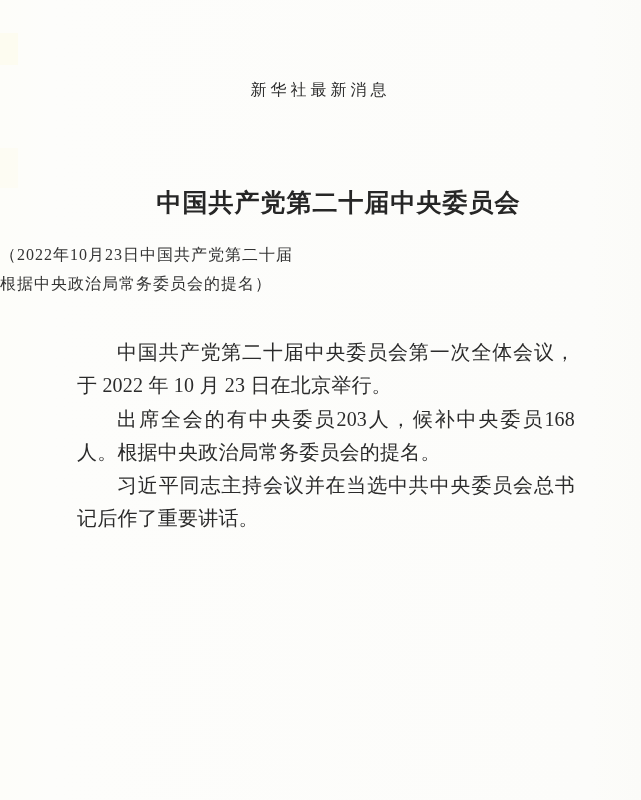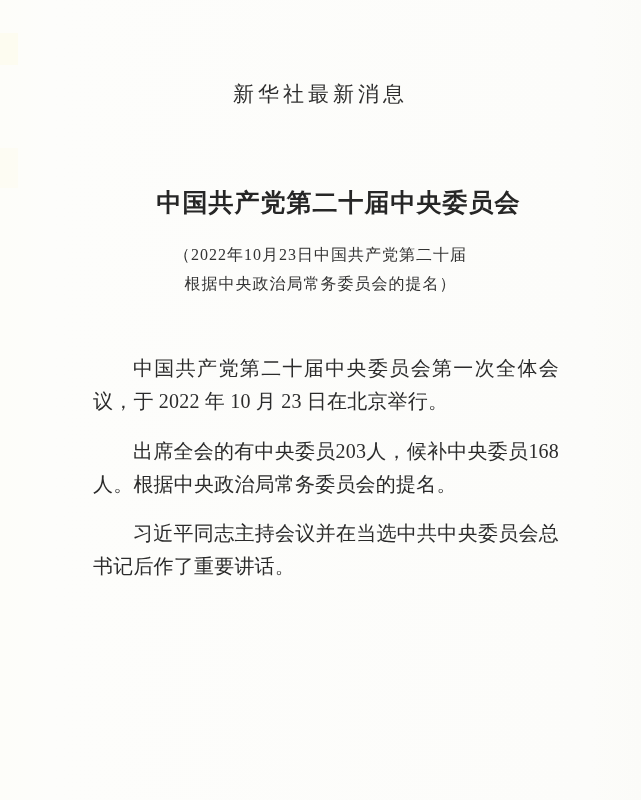--- a/index.html
+++ b/index.html
@@ -34,21 +34,21 @@
     top: 148px;
     height: 40px;
     opacity: 0.5;
   }
   .source-label {
     position: absolute;
     top: 80px;
     left: 0;
     width: 100%;
     text-align: center;
-    font-size: 21px;
+    font-size: 16px;
     letter-spacing: 4px;
     font-weight: 500;
     color: #2e2e2e;
   }
   .doc-title {
     position: absolute;
     top: 163px;
     left: 0;
     width: 100%;
     margin: 18px;
@@ -60,42 +60,41 @@
     color: #262626;
   }
   .doc-title .title-line {
     display: block;
   }
   .adoption-note {
     position: absolute;
     top: 240px;
     left: 0;
     width: 100%;
-    text-align: center;
     font-size: 16px;
     line-height: 29px;
     letter-spacing: 1px;
     color: #333;
   }
   .adoption-note .note-line {
     display: block;
   }
   .doc-body {
     position: absolute;
     top: 336px;
     left: 77px;
     width: 498px;
     font-size: 20px;
     line-height: 33.3px;
     letter-spacing: 0.2px;
     text-align: justify;
     color: #2b2b2b;
   }
   .doc-body p {
-    margin: 16px;
+    margin: 0;
     text-indent: 2em;
   }
 </style>
 </head>
 <body>
 
 <div class="page">
 
   <div class="edge-smudge"></div>
   <div class="edge-smudge lower"></div>

